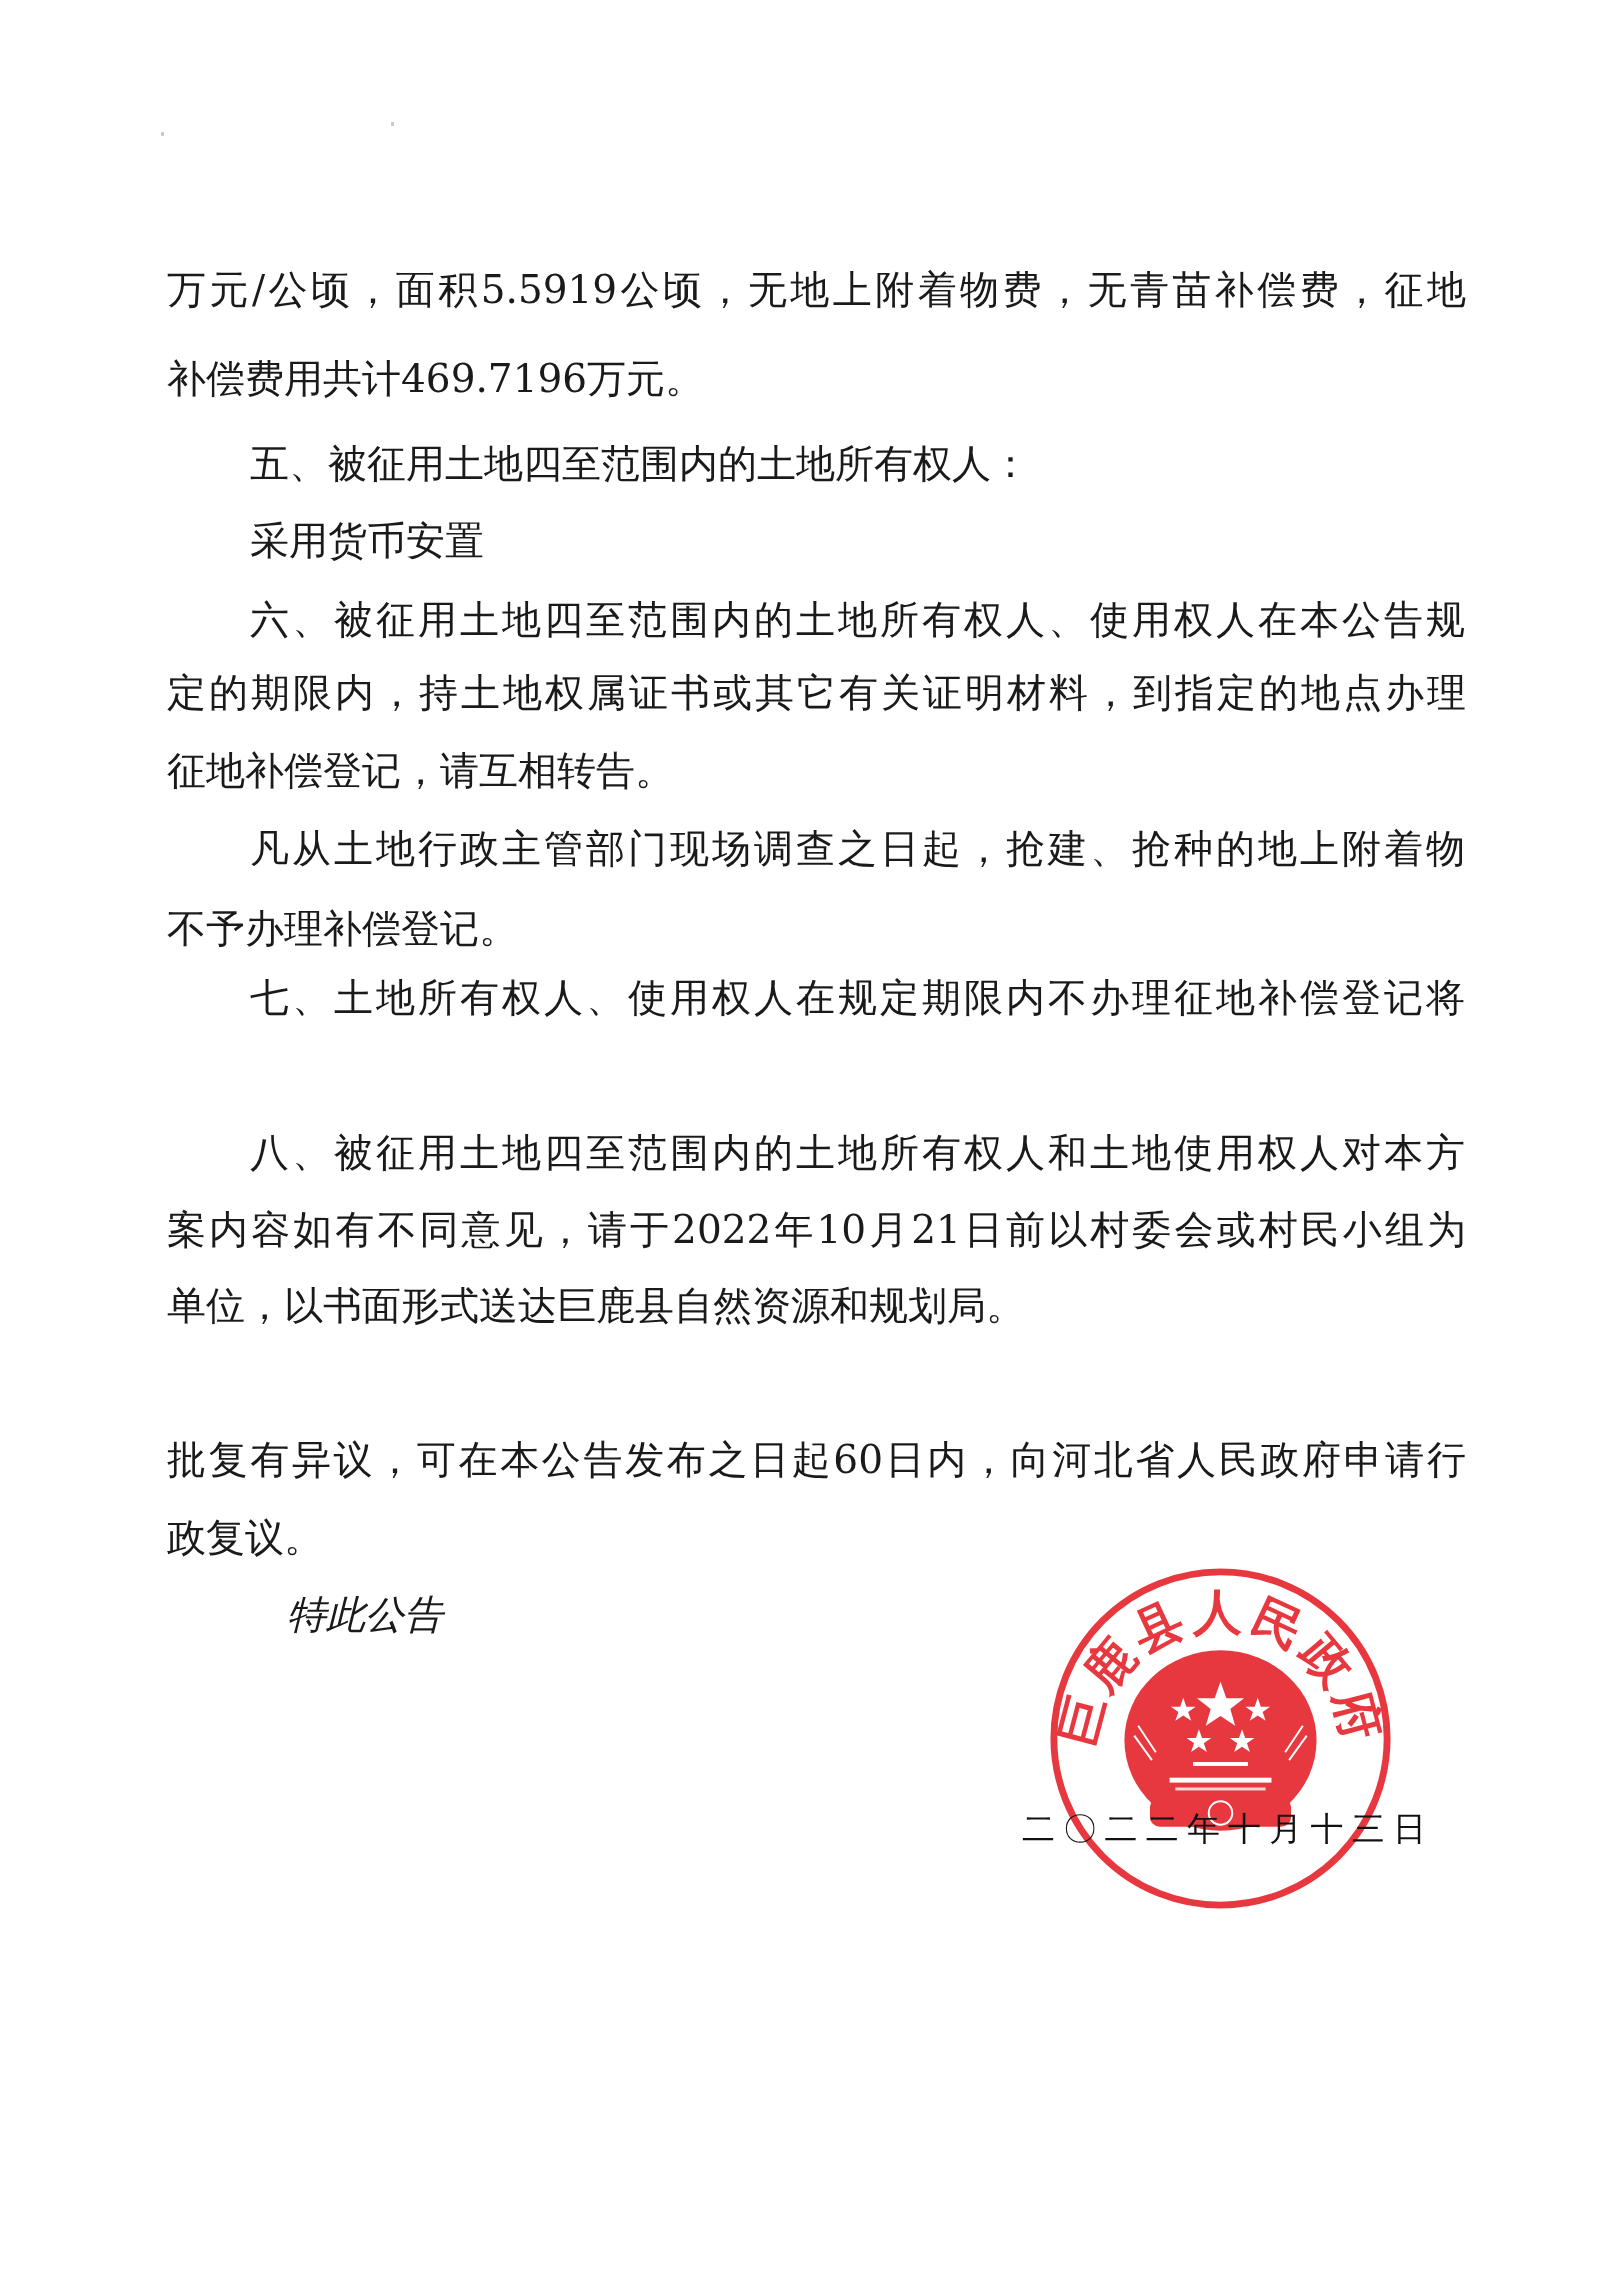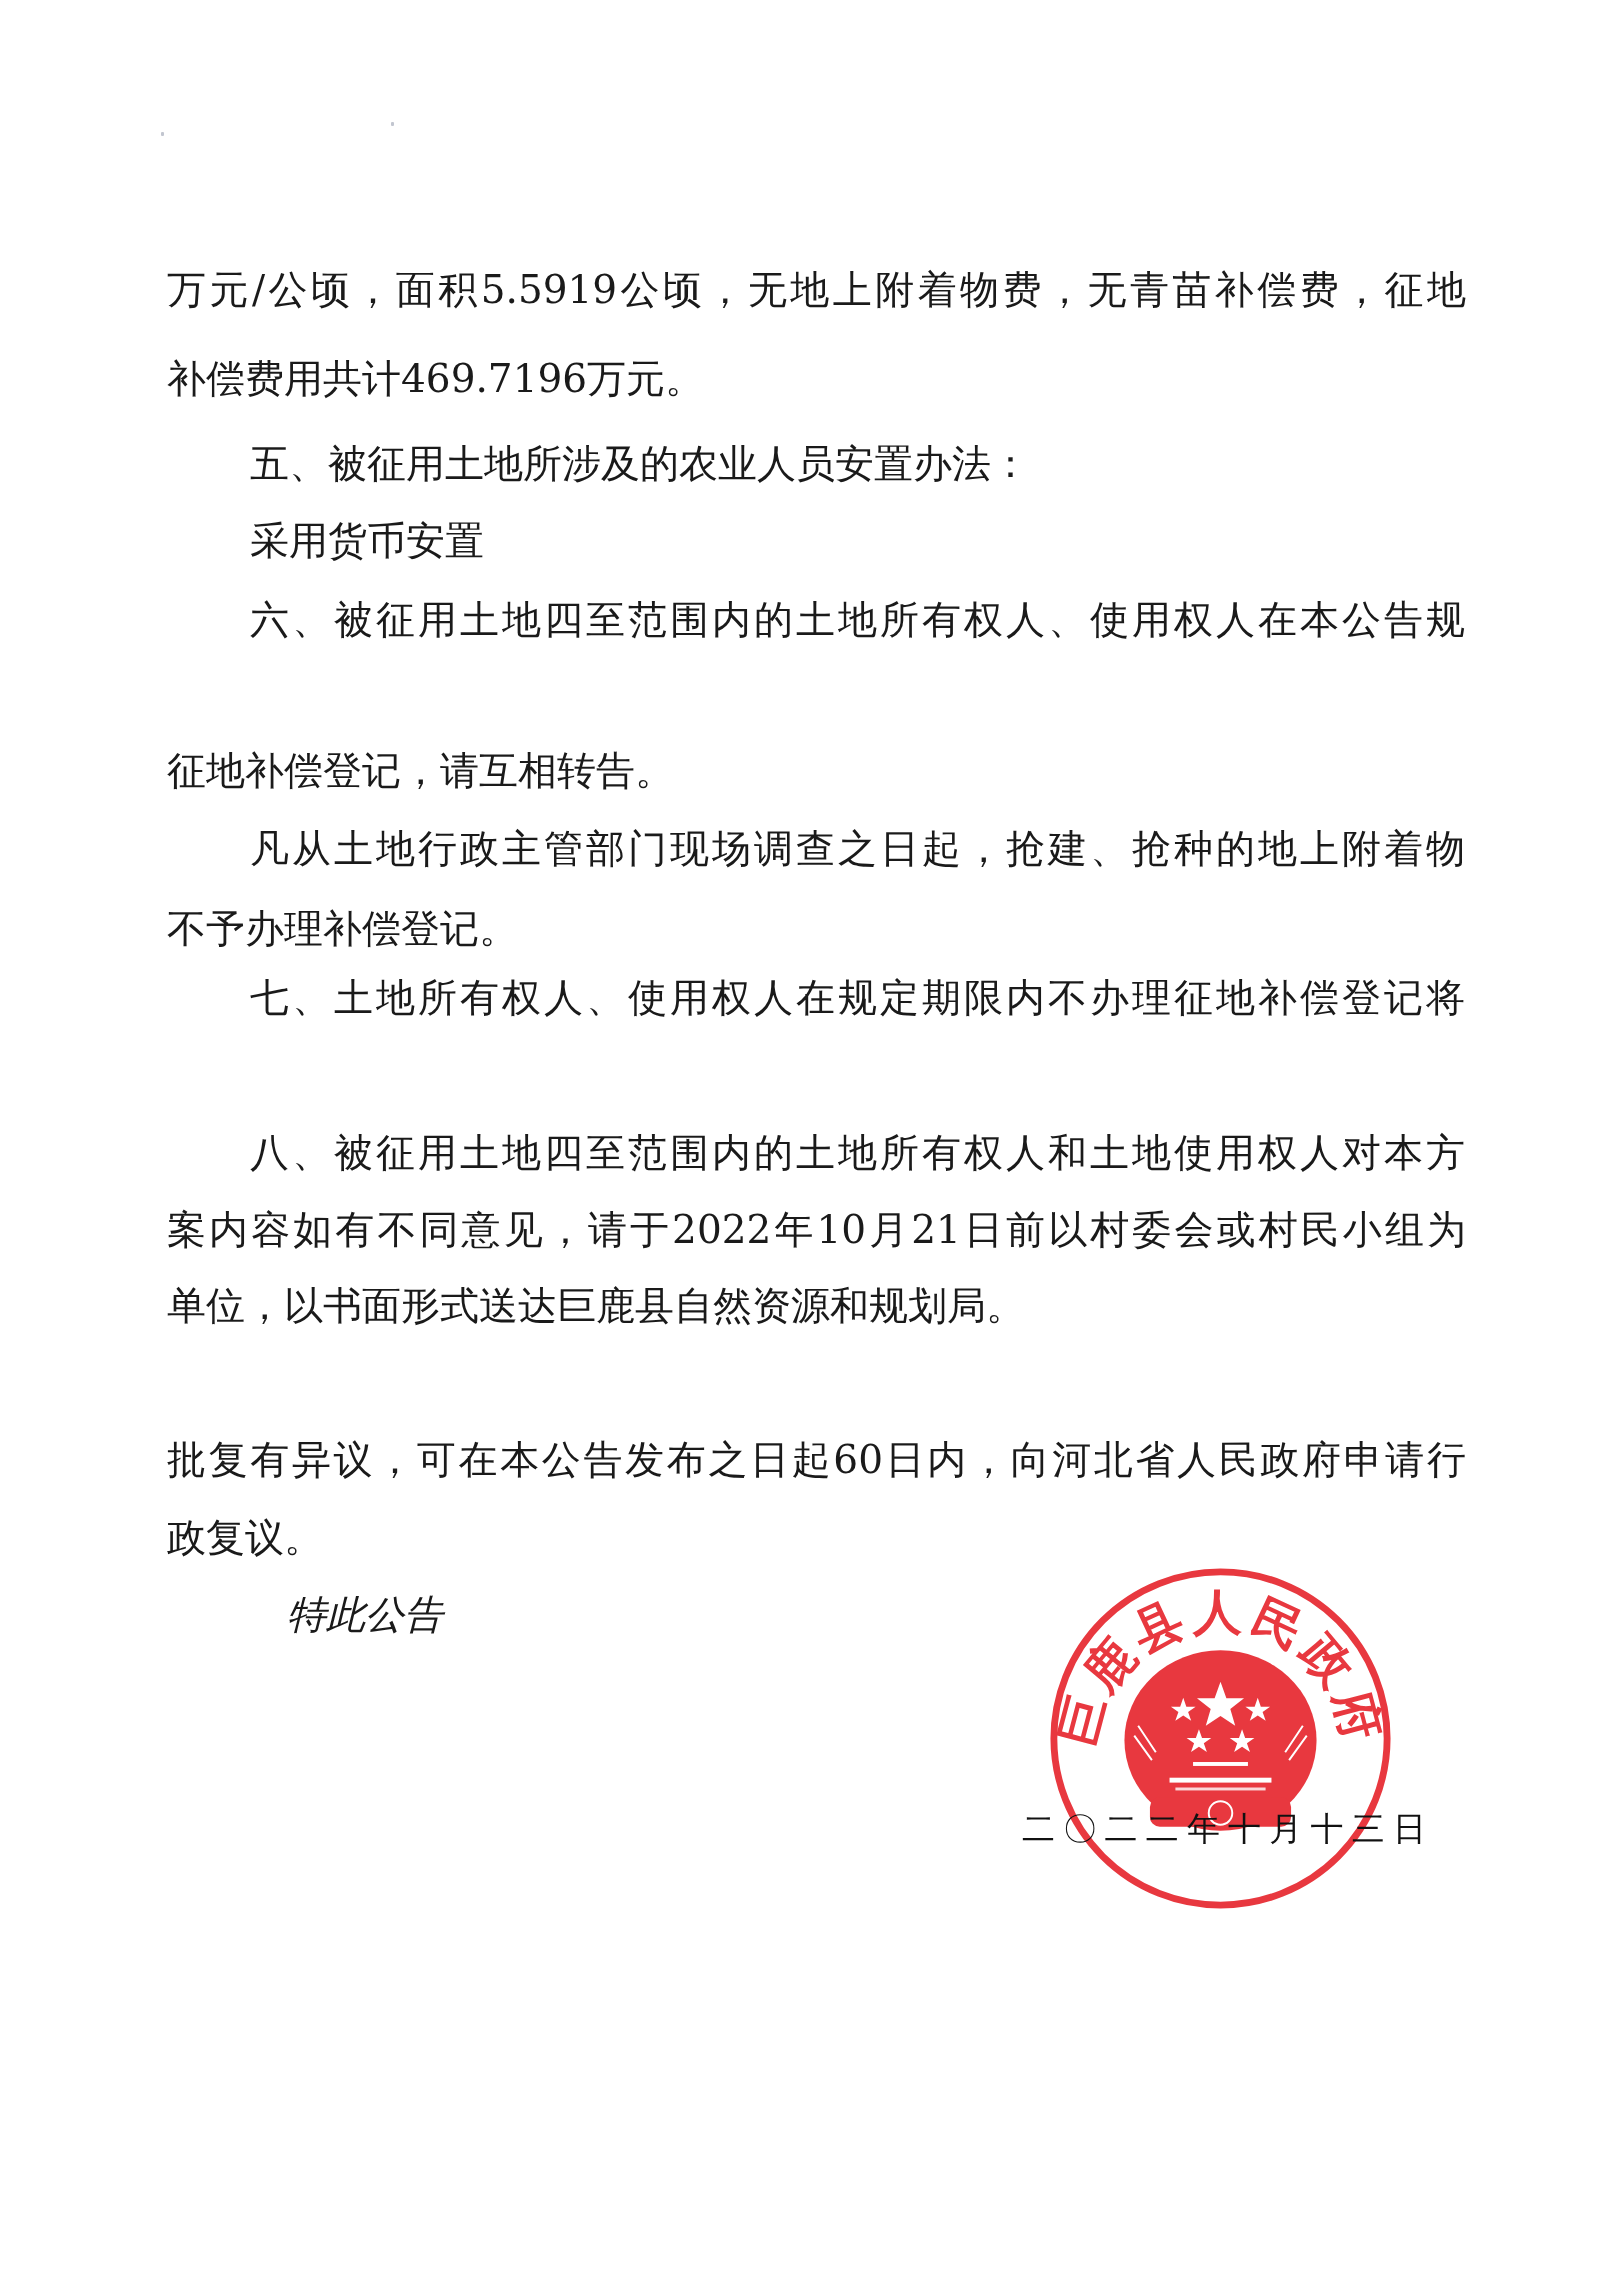--- a/index.html
+++ b/index.html
@@ -44,23 +44,24 @@
 </head>
 <body>
 
 <div class="page">
 
   <span class="speck" style="left:161px;top:88px;"></span>
   <span class="speck" style="left:391px;top:78px;"></span>
 
   <div class="line full" style="top:218px;">万元/公顷，面积5.5919公顷，无地上附着物费，无青苗补偿费，征地</div>
   <div class="line" style="top:307px;">补偿费用共计469.7196万元。</div>
-  <div class="line indent2" style="top:392px;">五、被征用土地所涉及的农业人员安置办法：</div>
+  <div class="line indent2" style="top:392px;">五、被征用土地四至范围内的土地所有权人：</div>
   <div class="line indent2" style="top:469px;">采用货币安置</div>
   <div class="line indent2 full" style="top:548px;">六、被征用土地四至范围内的土地所有权人、使用权人在本公告规</div>
+  <div class="line full" style="top:621px;">定的期限内，持土地权属证书或其它有关证明材料，到指定的地点办理</div>
   <div class="line" style="top:699px;">征地补偿登记，请互相转告。</div>
   <div class="line indent2 full" style="top:777px;">凡从土地行政主管部门现场调查之日起，抢建、抢种的地上附着物</div>
   <div class="line indent2 full" style="top:926px;">七、土地所有权人、使用权人在规定期限内不办理征地补偿登记将</div>
   <div class="line" style="top:857px;">不予办理补偿登记。</div>
   <div class="line indent2 full" style="top:1081px;">八、被征用土地四至范围内的土地所有权人和土地使用权人对本方</div>
   <div class="line full" style="top:1158px;">案内容如有不同意见，请于2022年10月21日前以村委会或村民小组为</div>
   <div class="line" style="top:1234px;">单位，以书面形式送达巨鹿县自然资源和规划局。</div>
   <div class="line full" style="top:1388px;">批复有异议，可在本公告发布之日起60日内，向河北省人民政府申请行</div>
   <div class="line" style="top:1466px;">政复议。</div>
   <div class="line indent3" style="top:1543px;font-style:italic;">特此公告</div>

